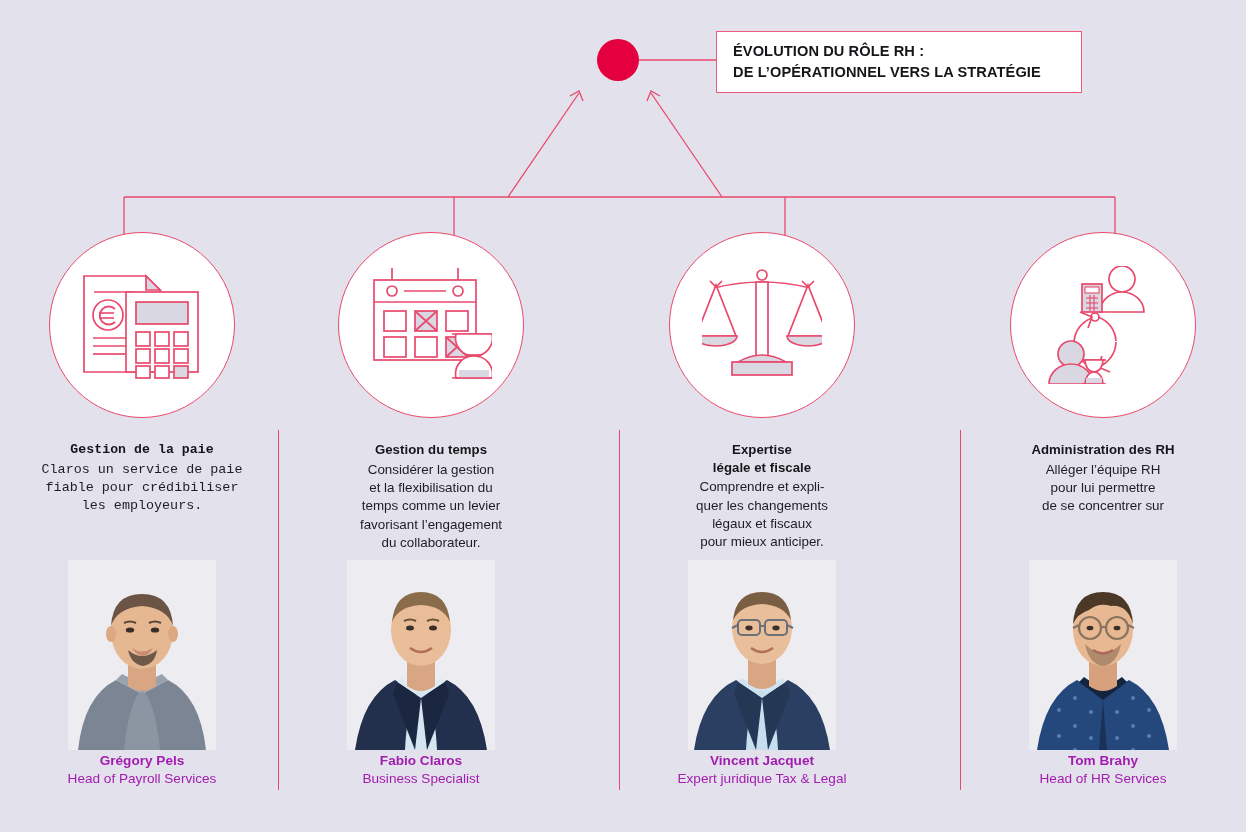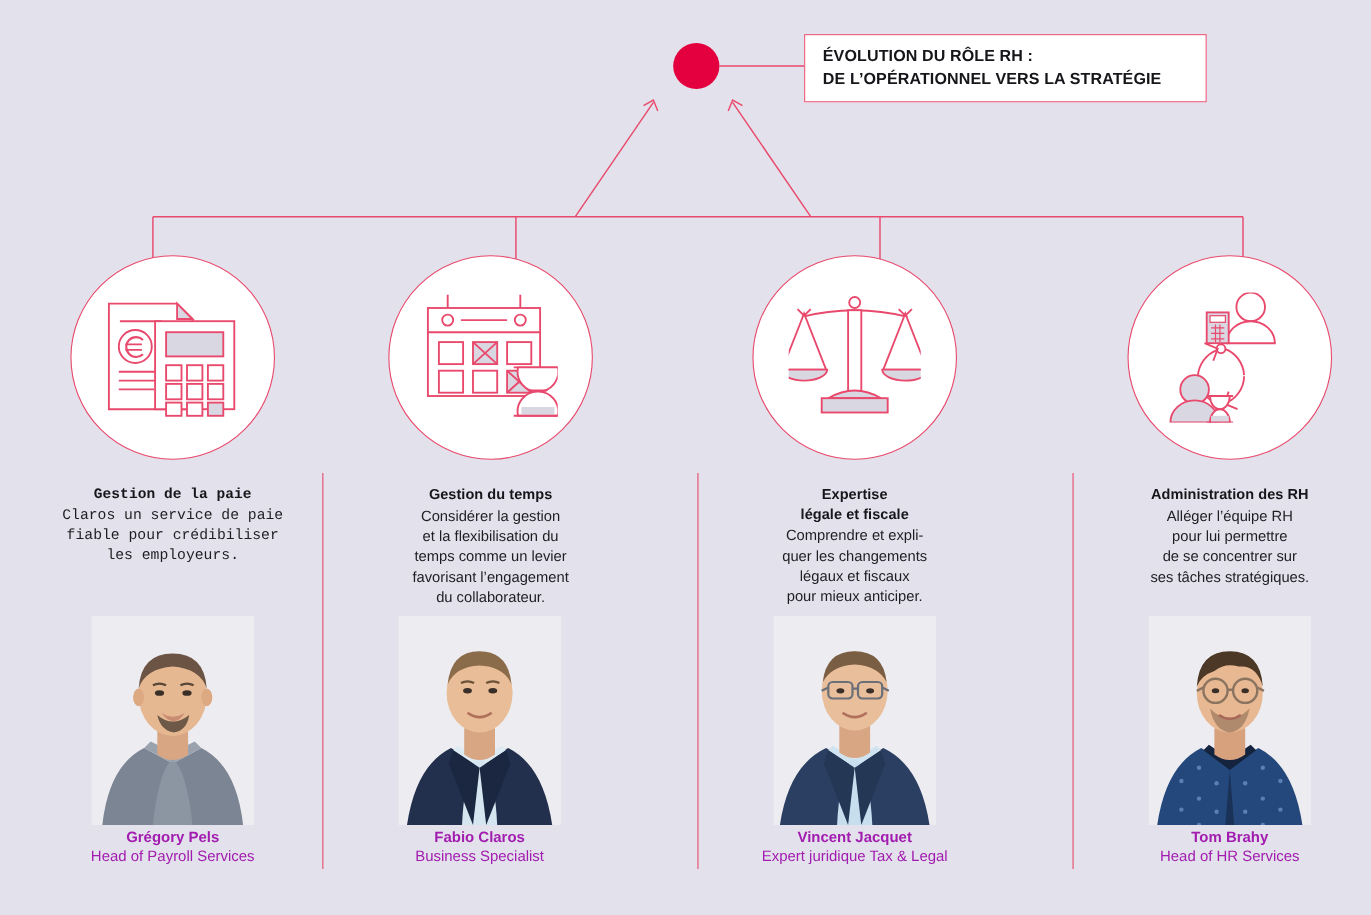--- a/index.html
+++ b/index.html
@@ -4,21 +4,21 @@
 <style>
   html,body{margin:0;padding:0;}
   body{
     width:1246px;height:832px;
     background:#E3E2EC;
     font-family:"Liberation Sans","DejaVu Sans",sans-serif;
     overflow:hidden;
     position:relative;
     color:#1a1a1a;
   }
-  #stage{position:relative;width:1038px;height:832px;margin-left:15px;}
+  #stage{position:relative;width:1038px;height:832px;}
 
   
   #connectors{position:absolute;left:0;top:0;width:1246px;height:832px;pointer-events:none;}
 
   
   .title-box{
     position:absolute;
     left:716px;top:31px;
     width:366px;
     box-sizing:border-box;
@@ -310,21 +310,20 @@
           <rect x="42" y="112" width="16" height="6" fill="#D9D8E2" stroke="none"></rect>
           <line x1="38" y1="118" x2="62" y2="118"></line>
         </g>
       </svg>
     </div>
     <div class="col-head">Administration des RH</div>
     <div class="col-body">
       <div>Alléger l’équipe RH</div>
       <div>pour lui permettre</div>
       <div>de se concentrer sur</div>
-      <div>ses tâches stratégiques.</div>
     </div>
   </div>
 
   <div class="photo-wrap" style="left:2px;">
     <div class="photo">
       <svg viewBox="0 0 148 190" preserveAspectRatio="xMidYMax meet">
         <rect x="0" y="0" width="148" height="190" fill="#EDECF1"></rect>
 
         <path d="M10 190 q6 -54 38 -70 l26 14 l26 -14 q32 16 38 70 z" fill="#7C8593"></path>
         <path d="M48 120 l26 14 l26 -14 l-6 -6 l-20 10 l-20 -10 z" fill="#9AA2AE"></path>

